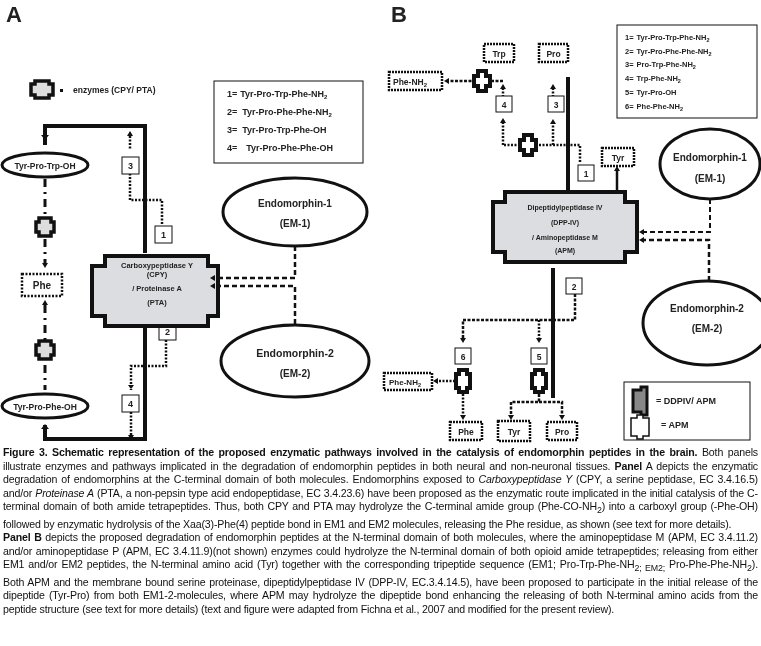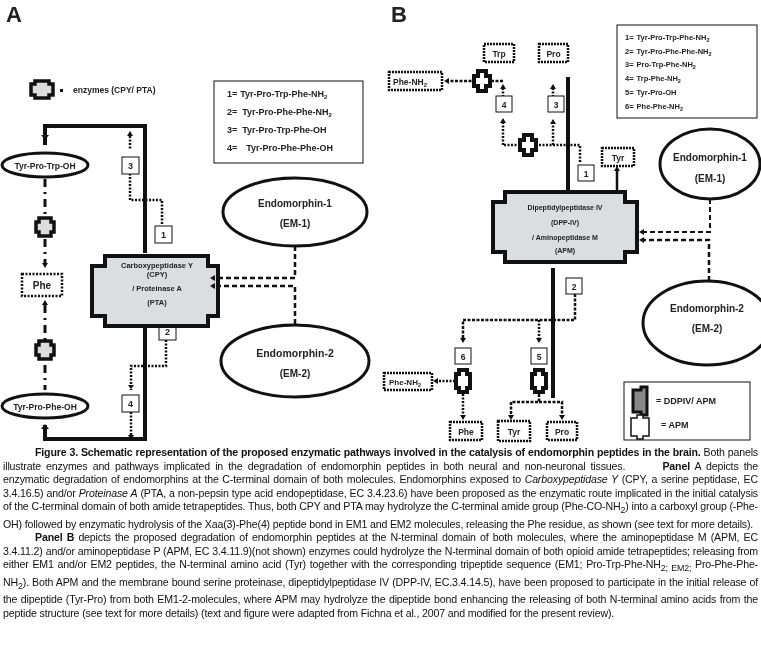--- a/index.html
+++ b/index.html
@@ -1,21 +1,21 @@
 <!DOCTYPE html>
 <html><head>
 <meta charset="utf-8">
 <style>
   html,body{margin:0;padding:0;background:#fff;}
   body{width:761px;height:646px;position:relative;overflow:hidden;font-family:"Liberation Sans",sans-serif;color:#111;}
   #diagram{position:absolute;left:0;top:0;width:761px;height:445px;}
   #diagram text{font-family:"Liberation Sans",sans-serif;font-weight:bold;fill:#222;}
   .caption{position:absolute;left:3px;top:446px;width:755px;font-family:"Liberation Sans",sans-serif;font-size:10.6px;line-height:13.5px;letter-spacing:-0.15px;text-align:justify;color:#111;}
   .caption p{margin:0;}
-  .caption b{font-weight:bold;margin-left:32px;}
+  .caption b{font-weight:bold;}
   .caption i{font-style:italic;}
 </style>
 </head>
 <body>
 
 <svg id="diagram" width="761" height="445" viewBox="0 0 761 445" xmlns="http://www.w3.org/2000/svg">
   <defs>
     <marker id="arr" markerWidth="8" markerHeight="8" refX="4" refY="4" orient="auto" markerUnits="userSpaceOnUse">
       <path d="M0,0 L8,4 L0,8 z" fill="#111"></path>
     </marker>

